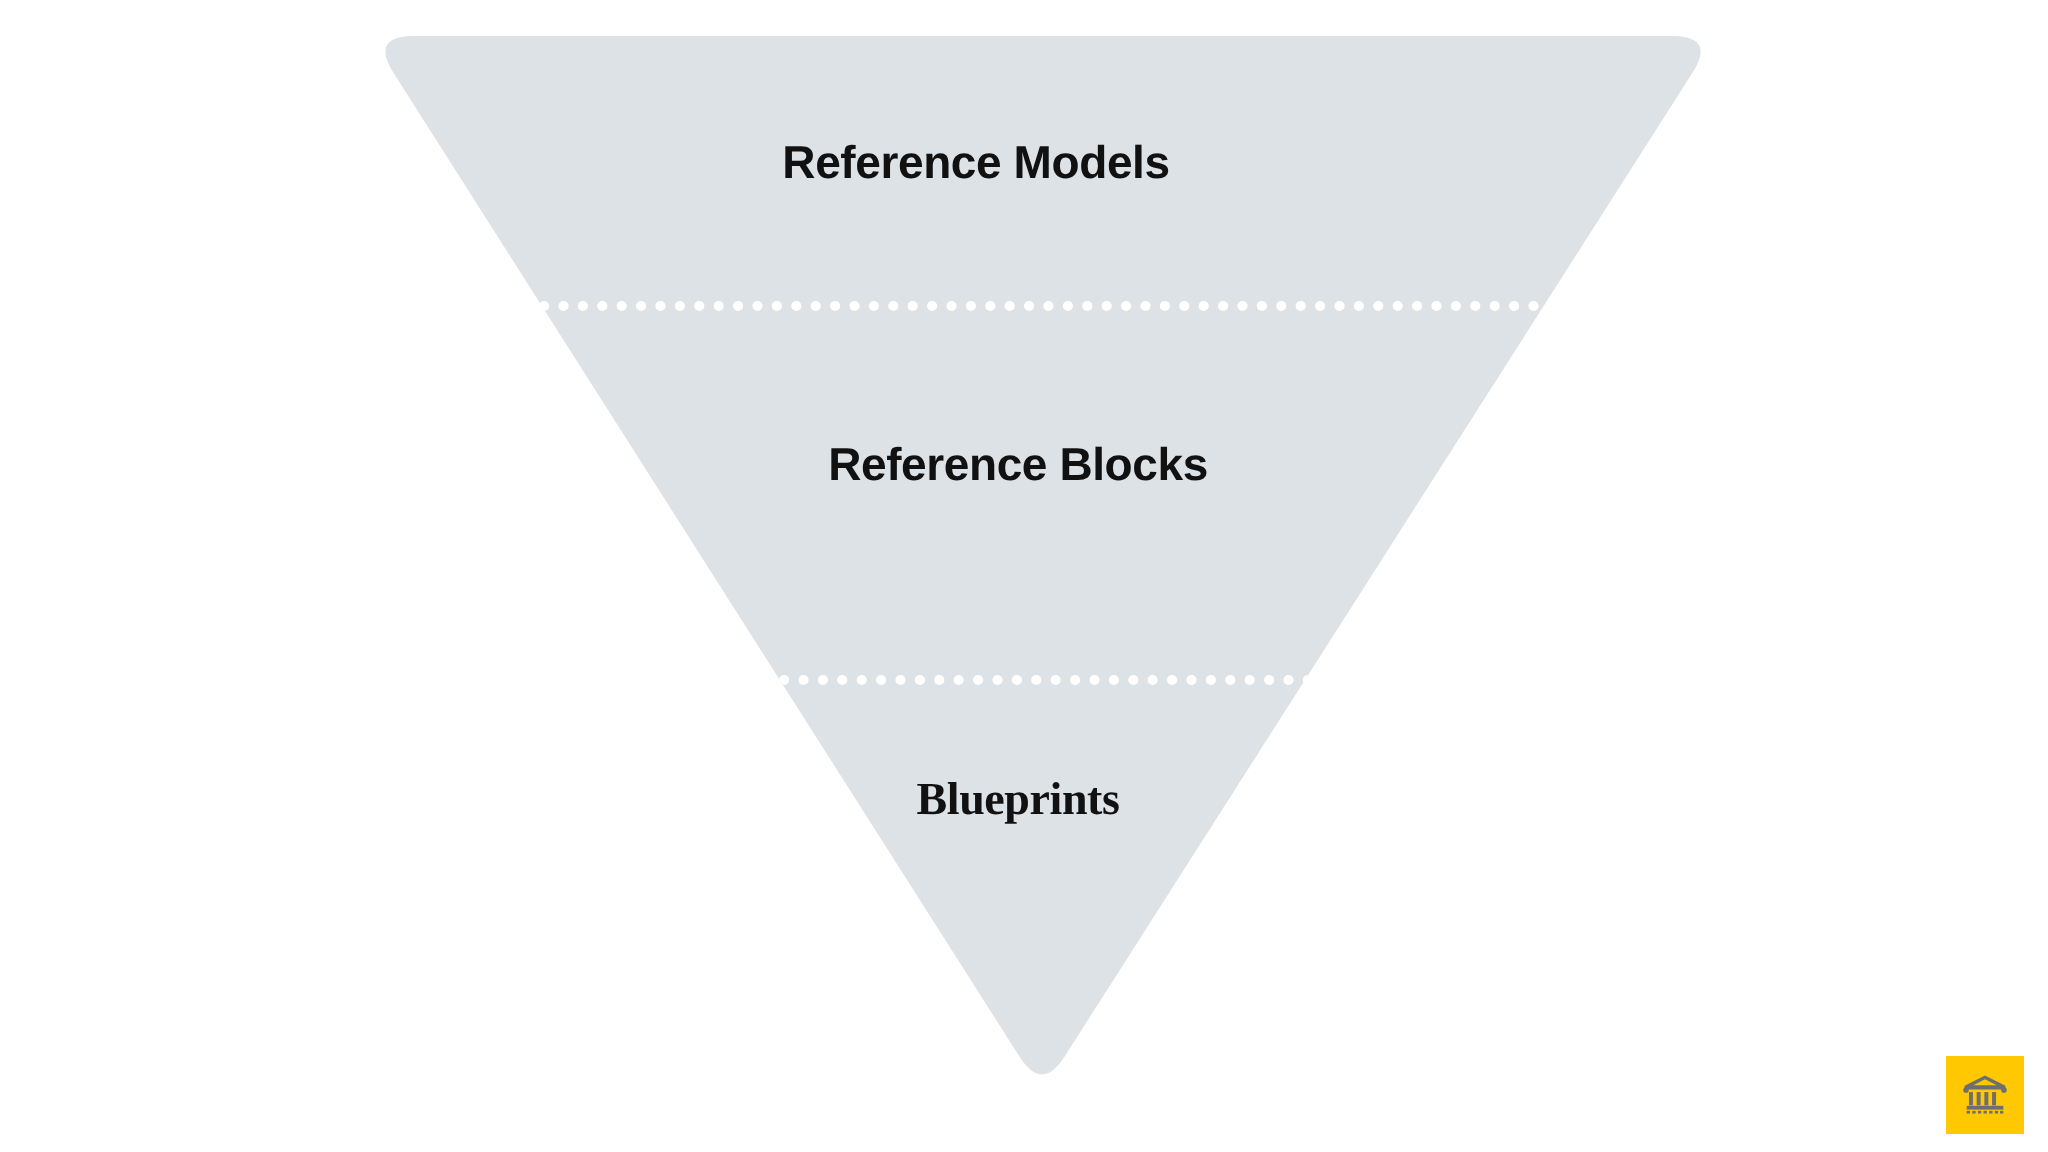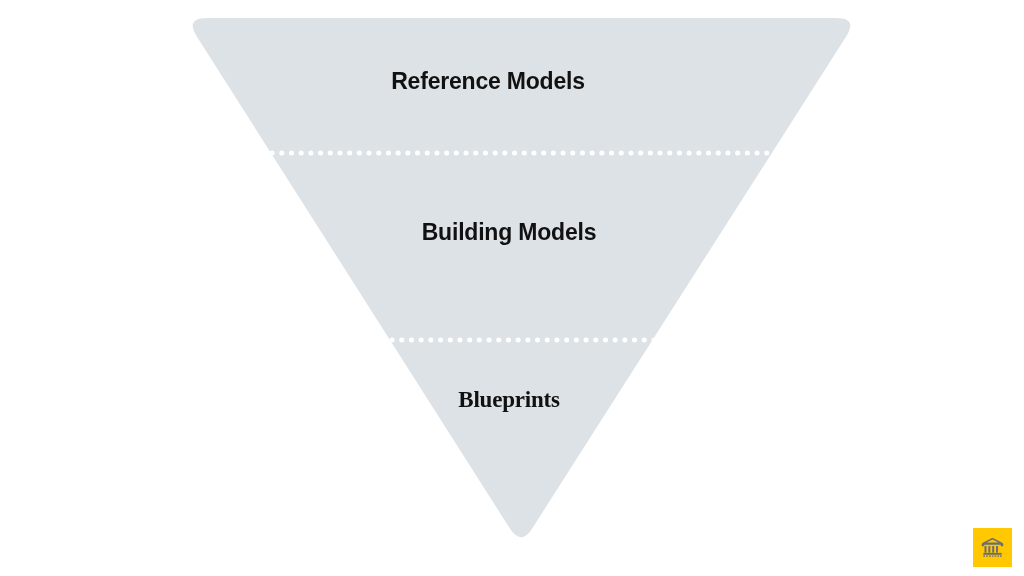--- a/index.html
+++ b/index.html
@@ -88,21 +88,21 @@
       <line id="divider-0" x1="272" y1="153" x2="778" y2="153" stroke="#ffffff" stroke-width="5" stroke-linecap="round" stroke-dasharray="0.1 9.6"></line>
       <line id="divider-1" x1="392" y1="340" x2="655" y2="340" stroke="#ffffff" stroke-width="5" stroke-linecap="round" stroke-dasharray="0.1 9.6"></line>
     </g>
   </svg>
 
   <div class="tier-label" id="tier-label-0" style="top: 70px;">
     <span style="left: -2px;">Reference Models</span>
   </div>
 
   <div class="tier-label" id="tier-label-1" style="top: 221px;">
-    <span style="left: -3px;">Building Models</span>
+    <span style="left: -3px;">Reference Blocks</span>
   </div>
 
   <div class="tier-label" id="tier-label-2" style="top: 388px;">
     <span style="left: -3px; font-family: Liberation Serif, serif;">Blueprints</span>
   </div>
 
   <div id="brand-badge">
     <span>
       <svg width="25" height="25" viewBox="0 0 24 24" xmlns="http://www.w3.org/2000/svg">
         <g fill="#6d6e71">

